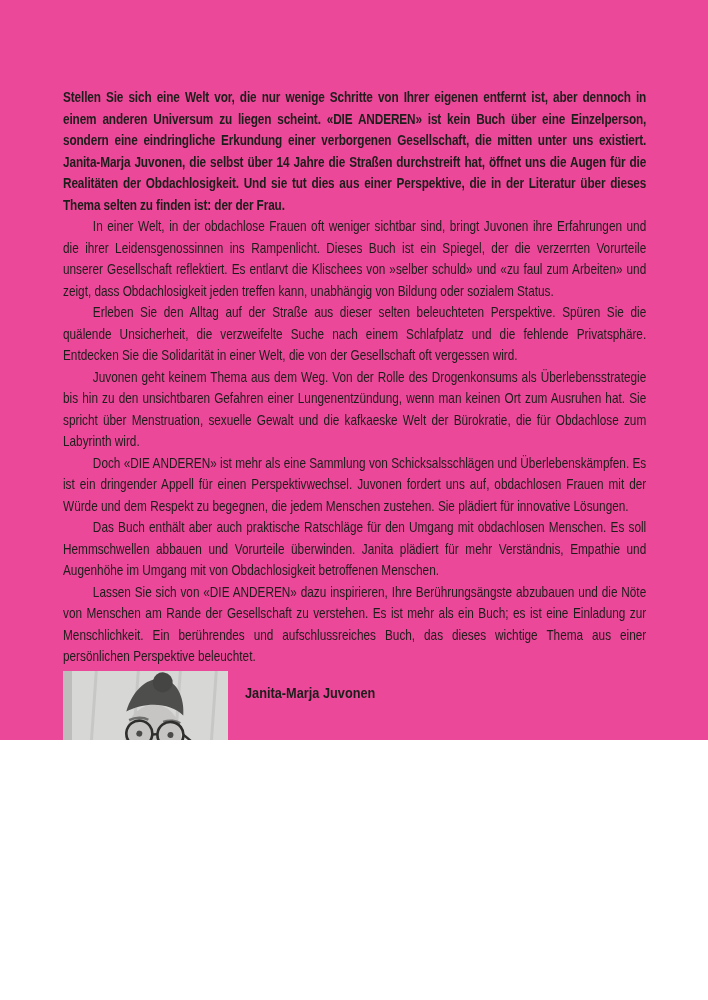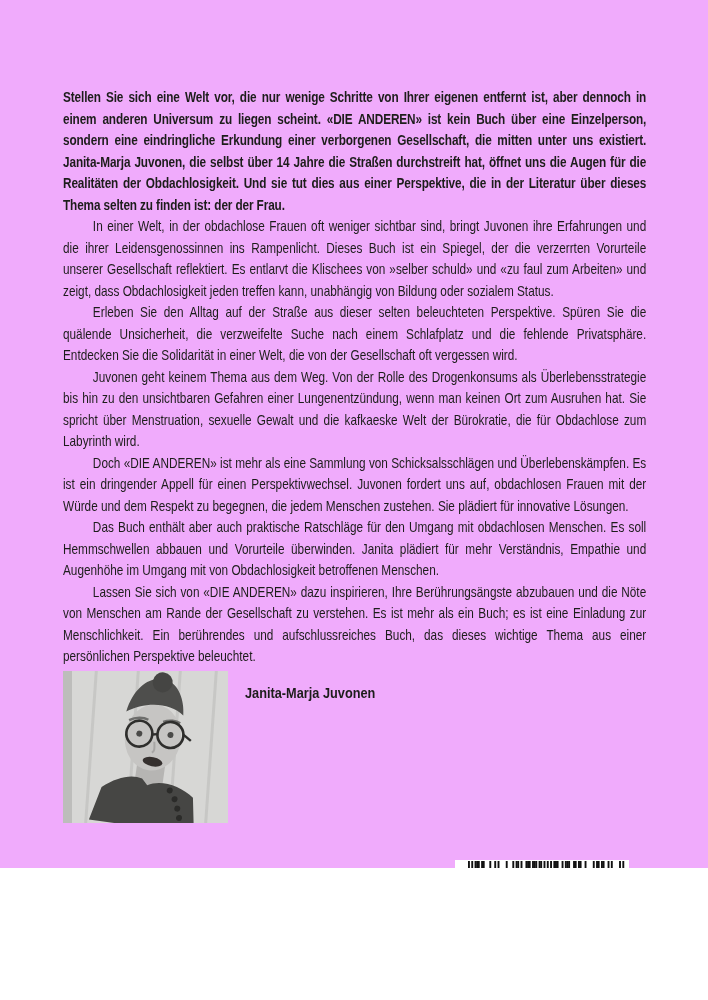--- a/index.html
+++ b/index.html
@@ -1,17 +1,17 @@
 <!DOCTYPE html>
 <html lang="de"><head>
 <meta charset="utf-8">
 <style>
   html,body{margin:0;padding:0;background:#ffffff;}
   .page{
-    position:relative;width:708px;height:868px;background:#f0abfc;overflow:hidden;
+    position:relative;width:708px;height:740px;background:#ec4899;overflow:hidden;
     font-family:"Liberation Sans",sans-serif;color:#1d1d1b;text-decoration:underline;
   }
   
   .blurb{
     position:absolute;left:63px;top:86px;width:742px;
     transform:scaleX(0.786);transform-origin:0 0;
     font-size:15px;line-height:21.5px;text-align:justify;
     hyphens:auto;-webkit-hyphens:auto;
   }
   .blurb p{margin:0;text-indent:38px;}

